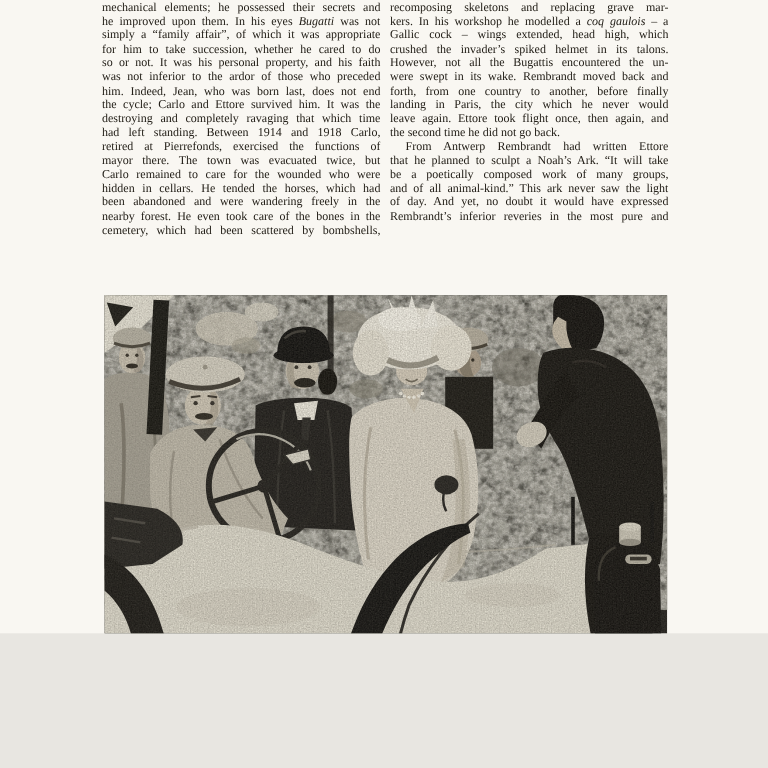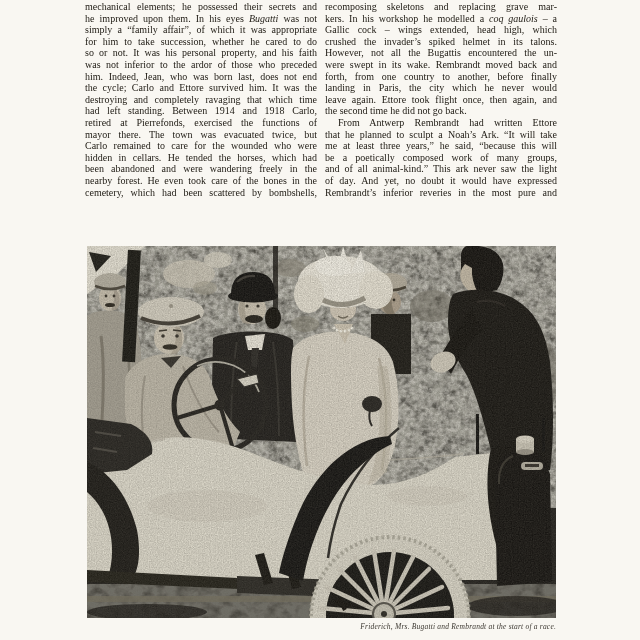--- a/index.html
+++ b/index.html
@@ -1,17 +1,17 @@
 <!DOCTYPE html>
 <html><head>
 <meta charset="utf-8">
 <style>
   html,body{margin:0;padding:0;background:#e8e6e1;}
   .page{
-    position:relative;width:640px;height:640px;margin:0 auto;
+    position:relative;width:640px;height:528px;margin:0 auto;
     background:#f9f7f2;overflow:hidden;
     font-family:"Liberation Serif","DejaVu Serif",serif;
     color:#242019;
   }
   .text-block{
     position:absolute;left:85px;top:1px;width:472px;
     display:flex;gap:8px;
   }
   .col{width:232px;font-size:10px;line-height:11.6px;}
   .line{
@@ -60,21 +60,20 @@
         <div class="line">Gallic cock – wings extended, head high, which</div>
         <div class="line">crushed the invader’s spiked helmet in its talons.</div>
         <div class="line">However, not all the Bugattis encountered the un-</div>
         <div class="line">were swept in its wake. Rembrandt moved back and</div>
         <div class="line">forth, from one country to another, before finally</div>
         <div class="line">landing in Paris, the city which he never would</div>
         <div class="line">leave again. Ettore took flight once, then again, and</div>
         <div class="line ragged">the second time he did not go back.</div>
         <div class="line indented">From Antwerp Rembrandt had written Ettore</div>
         <div class="line">that he planned to sculpt a Noah’s Ark. “It will take</div>
-        <div class="line">me at least three years,” he said, “because this will</div>
         <div class="line">be a poetically composed work of many groups,</div>
         <div class="line">and of all animal-kind.” This ark never saw the light</div>
         <div class="line">of day. And yet, no doubt it would have expressed</div>
         <div class="line">Rembrandt’s inferior reveries in the most pure and</div>
       </div>
   </div>
 
   <figure>
     <svg viewBox="0 0 469 372" xmlns="http://www.w3.org/2000/svg">
       <defs>

